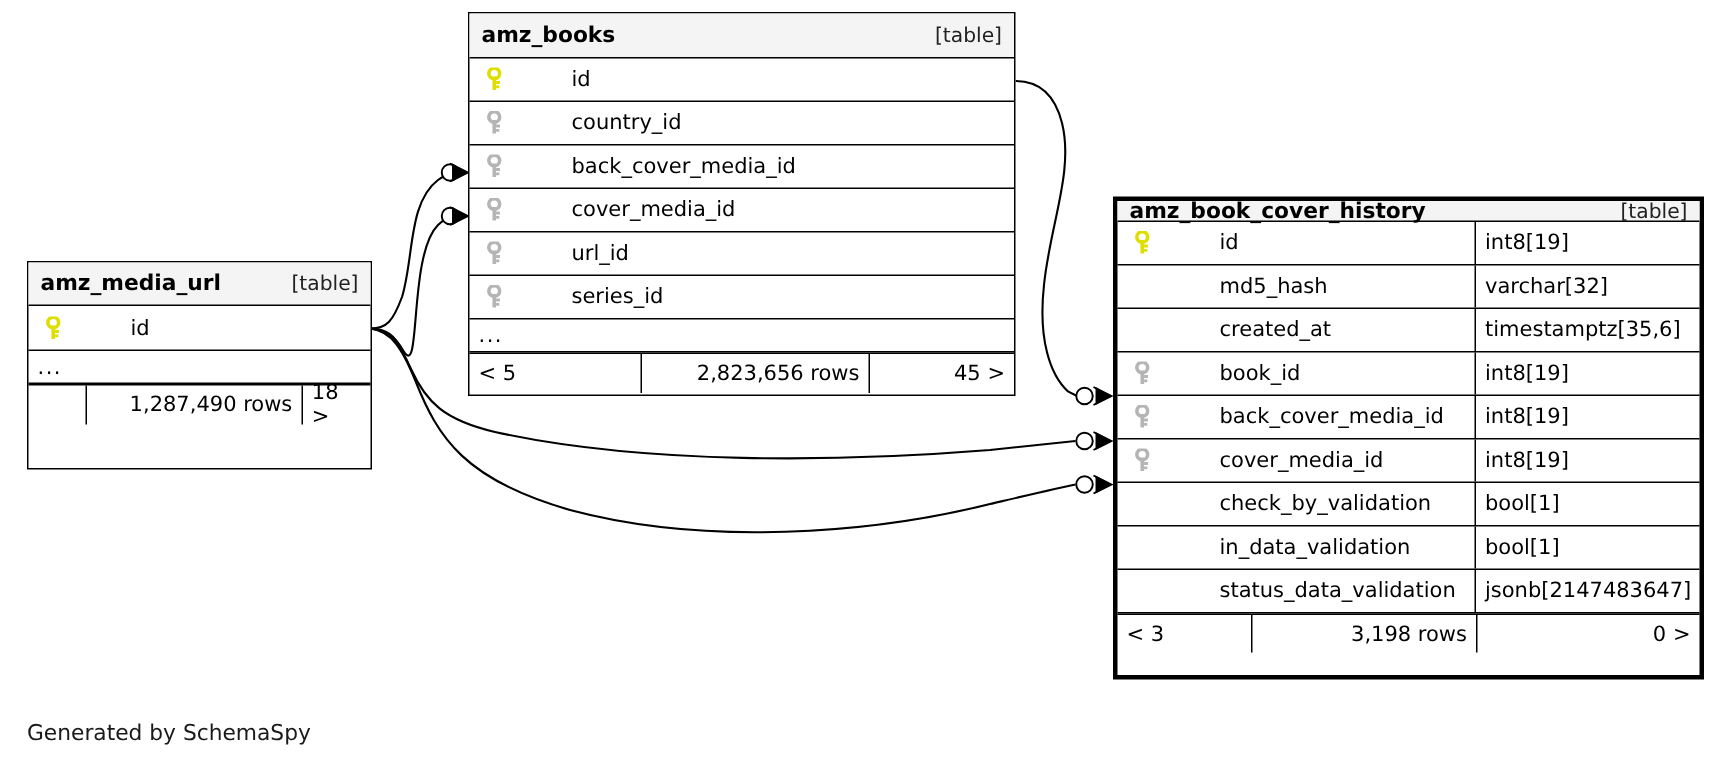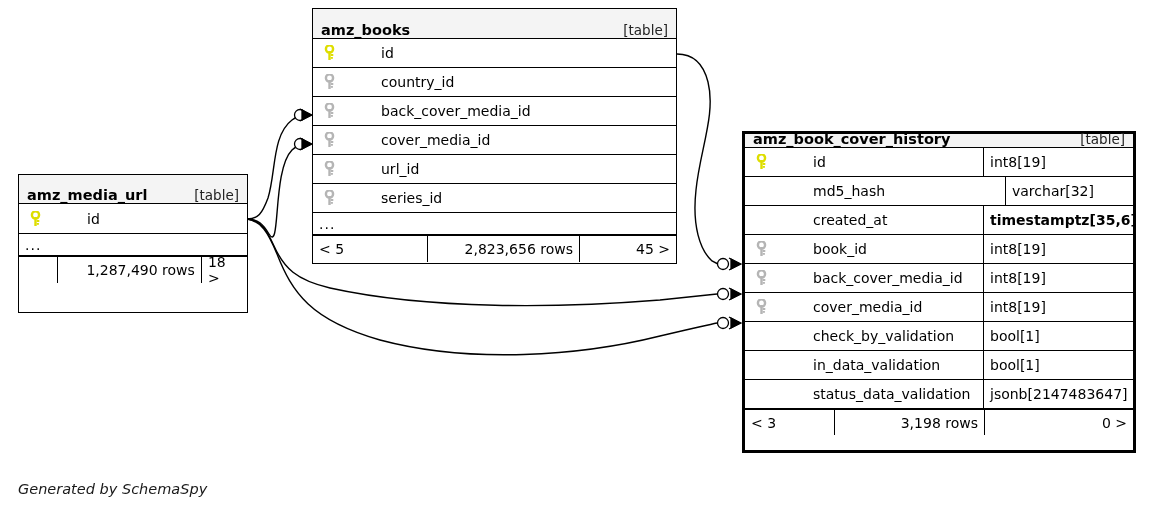--- a/index.html
+++ b/index.html
@@ -34,21 +34,21 @@
     border: 1px solid #000000;
     z-index: 3;
   }
   .table-box.bold {
     border: 3px solid #000000;
   }
   .thead {
     background: #f4f4f4;
     border-bottom: 1px solid #000000;
     display: flex;
-    align-items: flex-end;
+    align-items: center;
     justify-content: space-between;
     padding: 0 8px;
     box-sizing: border-box;
     font-weight: bold;
     font-size: 14.5px;
     color: #000;
     white-space: nowrap;
   }
   .thead .tbl-tag {
     font-weight: normal;
@@ -118,21 +118,20 @@
   .tfoot .fcell:last-child { border-right: none; }
   .fcell.left { justify-content: flex-start; }
   .fcell.right { justify-content: flex-end; }
   .footer-note {
     position: absolute;
     left: 18px;
     top: 481px;
     font-size: 14.5px;
     color: #1a1a1a;
     z-index: 2;
-    font-style: italic;
   }
 </style>
 </head>
 <body>
 
 <div id="canvas">
 
   <svg class="edges" viewBox="0 0 1155 509">
     <g fill="none" stroke="#000000" stroke-width="1.4">
 
@@ -312,29 +311,29 @@
         <span class="colname">id</span>
       </span>
       <span class="celltype" style="width:150px;">int8[19]</span>
     </div>
 
     <div class="trow" style="height:29px;">
       <span class="cellname">
         <span class="keyslot empty"></span>
         <span class="colname">md5_hash</span>
       </span>
-      <span class="celltype" style="width:128px;">varchar[32]</span>
+      <span class="celltype" style="width:150px;">varchar[32]</span>
     </div>
 
     <div class="trow" style="height:29px;">
       <span class="cellname">
         <span class="keyslot empty"></span>
         <span class="colname">created_at</span>
       </span>
-      <span class="celltype" style="width:150px;font-weight:bold;">timestamptz[35,6]</span>
+      <span class="celltype" style="width:150px;">timestamptz[35,6]</span>
     </div>
 
     <div class="trow" style="height:29px;">
       <span class="cellname">
         <span class="keyslot">
           <svg width="11" height="16" viewBox="0 0 11 16" aria-hidden="true">
             <circle cx="5.5" cy="4" r="3.6" fill="none" stroke="#b5b5b5" stroke-width="2.4"></circle>
             <rect x="4.3" y="6" width="2.4" height="9" fill="#b5b5b5"></rect>
             <rect x="6.7" y="9" width="2.6" height="2" fill="#b5b5b5"></rect>
             <rect x="6.7" y="12" width="2.2" height="1.8" fill="#b5b5b5"></rect>

